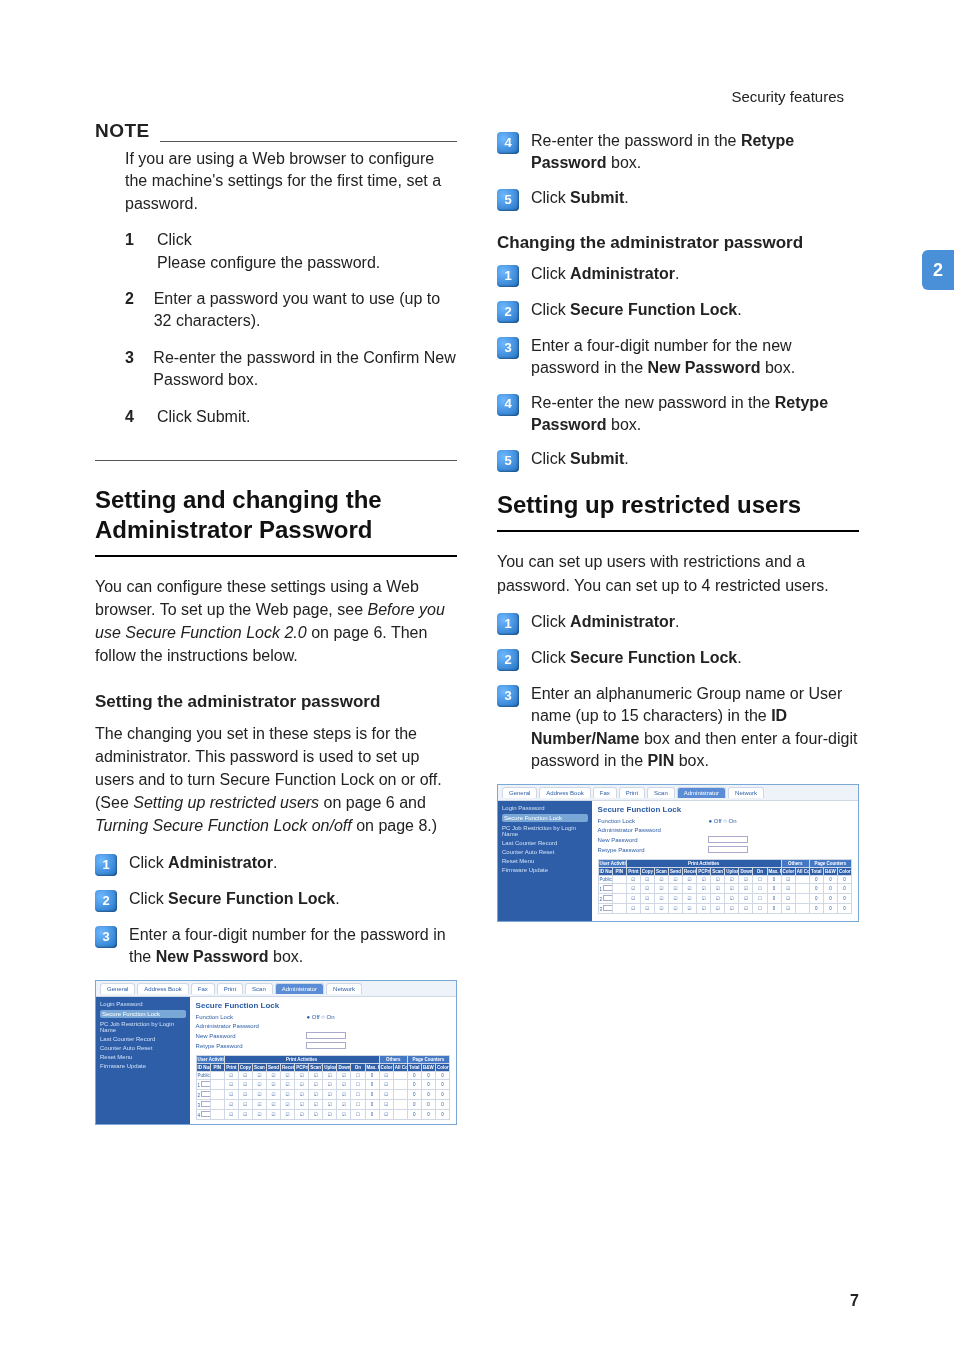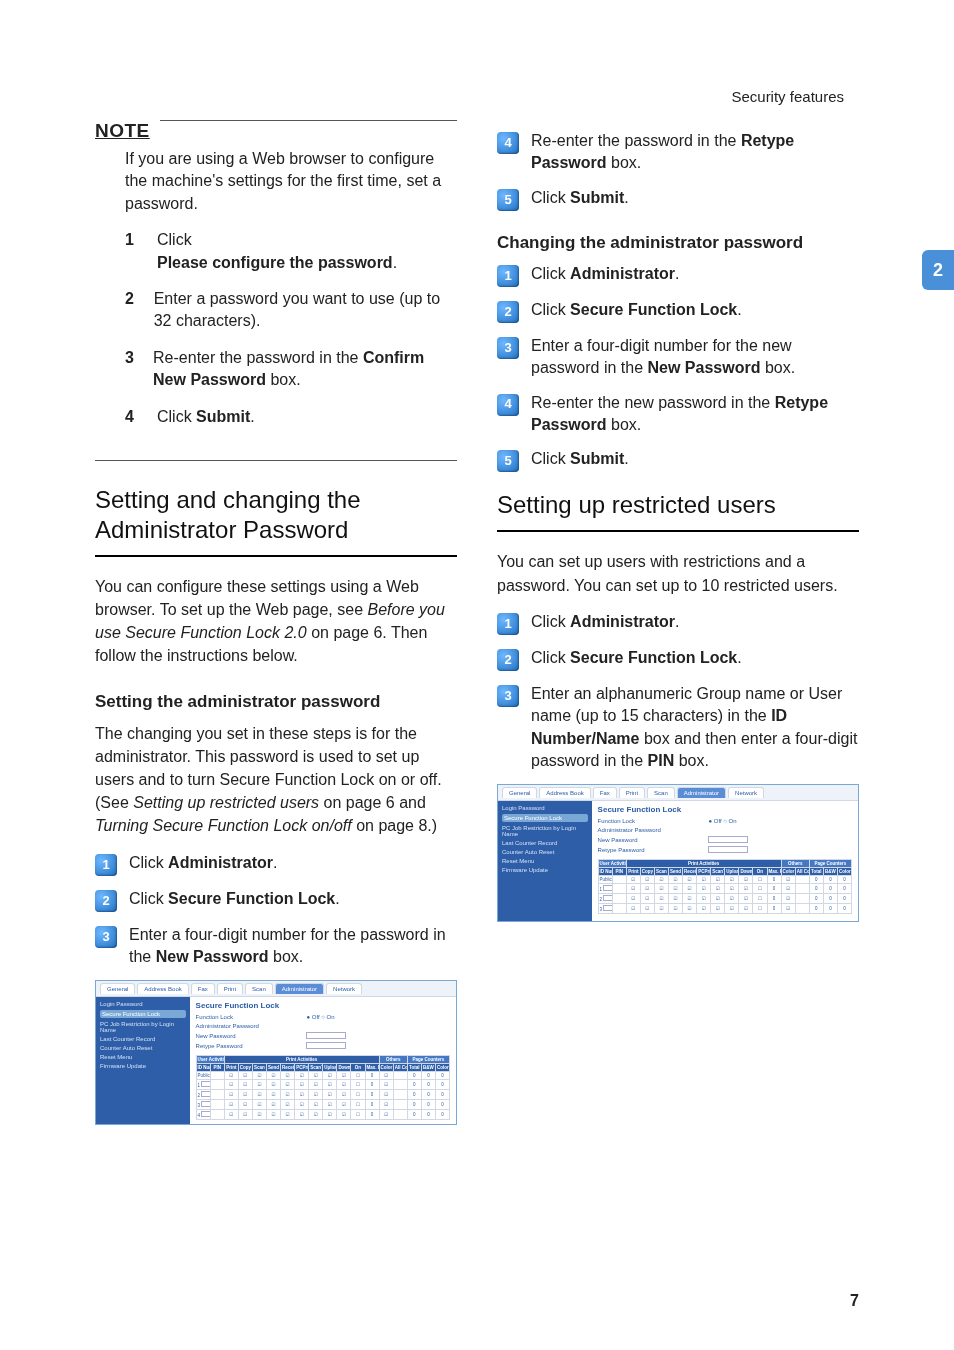--- a/index.html
+++ b/index.html
@@ -64,46 +64,45 @@
     font-size: 16px;
   }
 
   
   .note {
     margin-top: 40px;
     margin-bottom: 24px;
   }
   .note-head {
     display: flex;
-    align-items: flex-start;
+    align-items: flex-end;
     gap: 10px;
-    text-decoration: underline;
   }
   .note-head .rule { flex: 1; height: 1px; background: var(--note-rule); }
   .note-head .label { font-weight: bold; font-size: 19px; letter-spacing: .5px; }
   .note-body {
     border-bottom: 1px solid var(--note-rule);
     padding: 6px 0 18px 30px;
     font-size: 16px;
     line-height: 1.4;
   }
   .note-body .nl { list-style: none; padding: 0; margin: 14px 0 0 0; }
   .note-body .nl li {
     display: flex;
     gap: 18px;
     margin-bottom: 14px;
     font-size: 16px;
   }
   .note-body .nl li .num { font-weight: bold; width: 14px; }
-  .note-body .bold { font-weight: bold; }
+  .note-body .bold { font-weight: normal; }
 
   
   .h2 {
     font-size: 24px;
-    font-weight: normal;
+    font-weight: bold;
     line-height: 1.25;
     padding-bottom: 10px;
     border-bottom: 2px solid #000;
     margin: 18px 0 18px 0;
     color: var(--headline);
   }
   
   .h3 {
     font-size: 17px;
     font-weight: bold;
@@ -488,21 +487,21 @@
           <span><span>Re-enter the new password in the </span><span class="bold">Retype Password</span><span> box.</span></span>
         </li>
         <li>
           <span class="bullet">5</span>
           <span><span>Click </span><span class="bold">Submit</span><span>.</span></span>
         </li>
       </ul>
 
       <div class="h2">Setting up restricted users</div>
 
-      <p class="body">You can set up users with restrictions and a password. You can set up to 10 restricted users.</p>
+      <p class="body">You can set up users with restrictions and a password. You can set up to 4 restricted users.</p>
 
       <ul class="steps">
         <li>
           <span class="bullet">1</span>
           <span><span>Click </span><span class="bold">Administrator</span><span>.</span></span>
         </li>
         <li>
           <span class="bullet">2</span>
           <span><span>Click </span><span class="bold">Secure Function Lock</span><span>.</span></span>
         </li>

